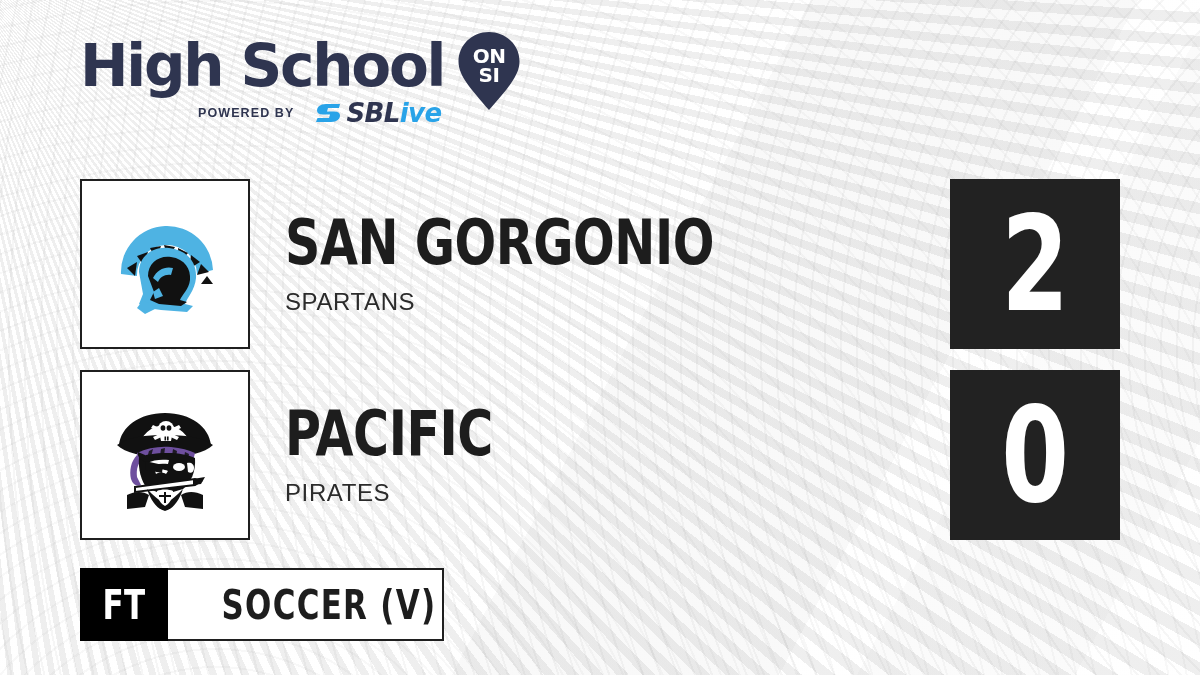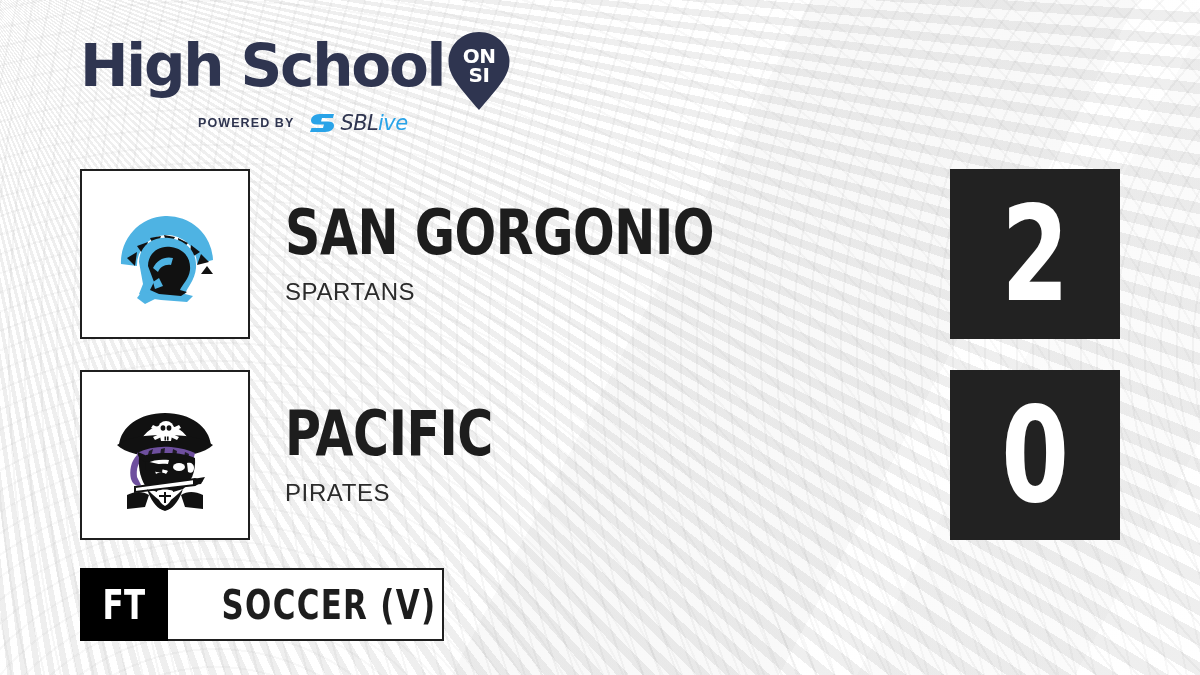--- a/index.html
+++ b/index.html
@@ -68,21 +68,21 @@
     position: absolute;
     left: 80px;
     top: 32px;
     width: 430px;
     height: 102px;
   }
 
   #brand-wordmark {
     display: flex;
     align-items: center;
-    gap: 4px;
+    gap: 14px;
     height: 68px;
   }
 
   #brand-title {
     font-family: "DejaVu Sans", sans-serif;
     font-size: 58px;
     font-weight: bold;
     color: #2f3550;
     letter-spacing: -2.2px;
     line-height: 1;
@@ -95,62 +95,62 @@
     height: 78px;
     flex: 0 0 auto;
     margin-top: 10px;
   }
 
   #brand-pin svg { display: block; }
 
   #brand-powered {
     display: flex;
     align-items: center;
-    gap: 16px;
-    margin-top: 12px;
+    gap: 22px;
+    margin-top: 0;
     padding-left: 118px;
   }
 
   #powered-label {
     font-size: 12.5px;
     font-weight: bold;
     color: #2f3550;
     letter-spacing: 1.1px;
   }
 
   #sblive-logo {
     display: flex;
     align-items: center;
     gap: 4px;
   }
 
   #sblive-mark { display: block; }
 
   #sblive-text {
     font-family: "DejaVu Sans", sans-serif;
-    font-size: 21px;
-    font-weight: normal;
+    font-size: 26px;
+    font-weight: bold;
     font-style: italic;
     letter-spacing: -0.6px;
     line-height: 1;
     white-space: nowrap;
   }
 
   .sbl-dark { color: #2f3550; }
   .sbl-blue { color: #29a3e8; }
 
   
   .team-row {
     position: absolute;
     left: 80px;
     width: 1040px;
     height: 170px;
   }
 
-  #team-row-0 { top: 169px; }
+  #team-row-0 { top: 179px; }
   #team-row-1 { top: 370px; }
 
   .team-logo-box {
     position: absolute;
     left: 0;
     top: 0;
     width: 170px;
     height: 170px;
     background: #ffffff;
     border: 2px solid #1f1f1f;

